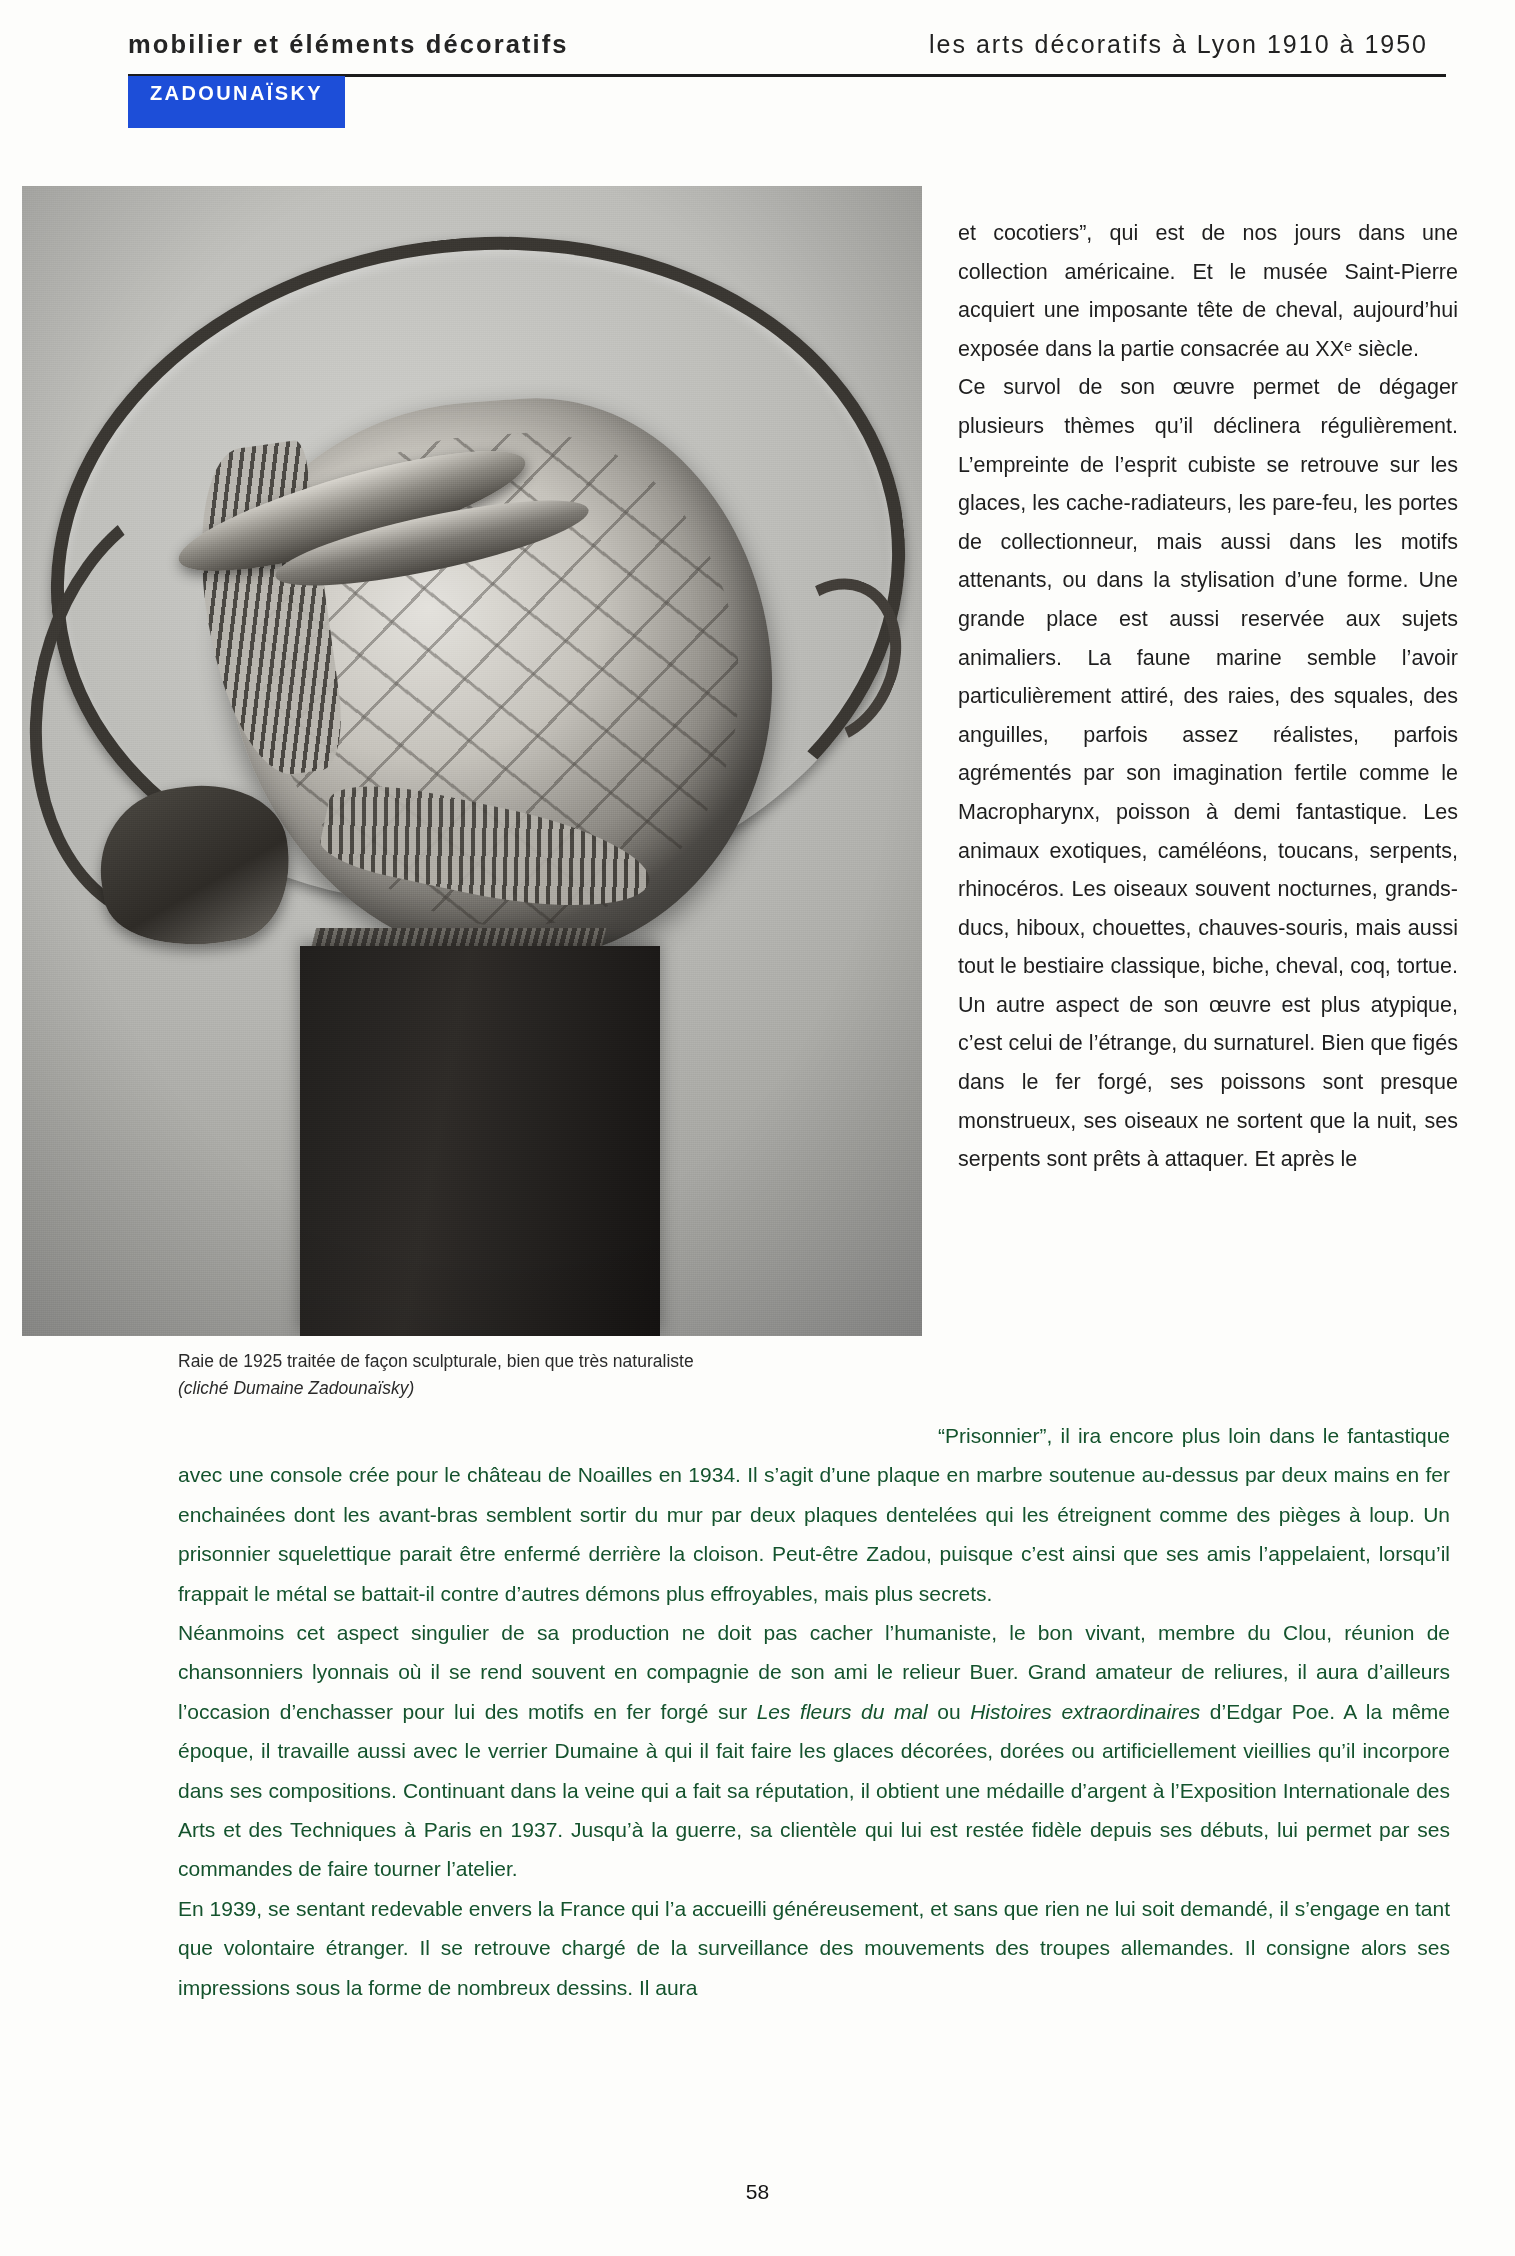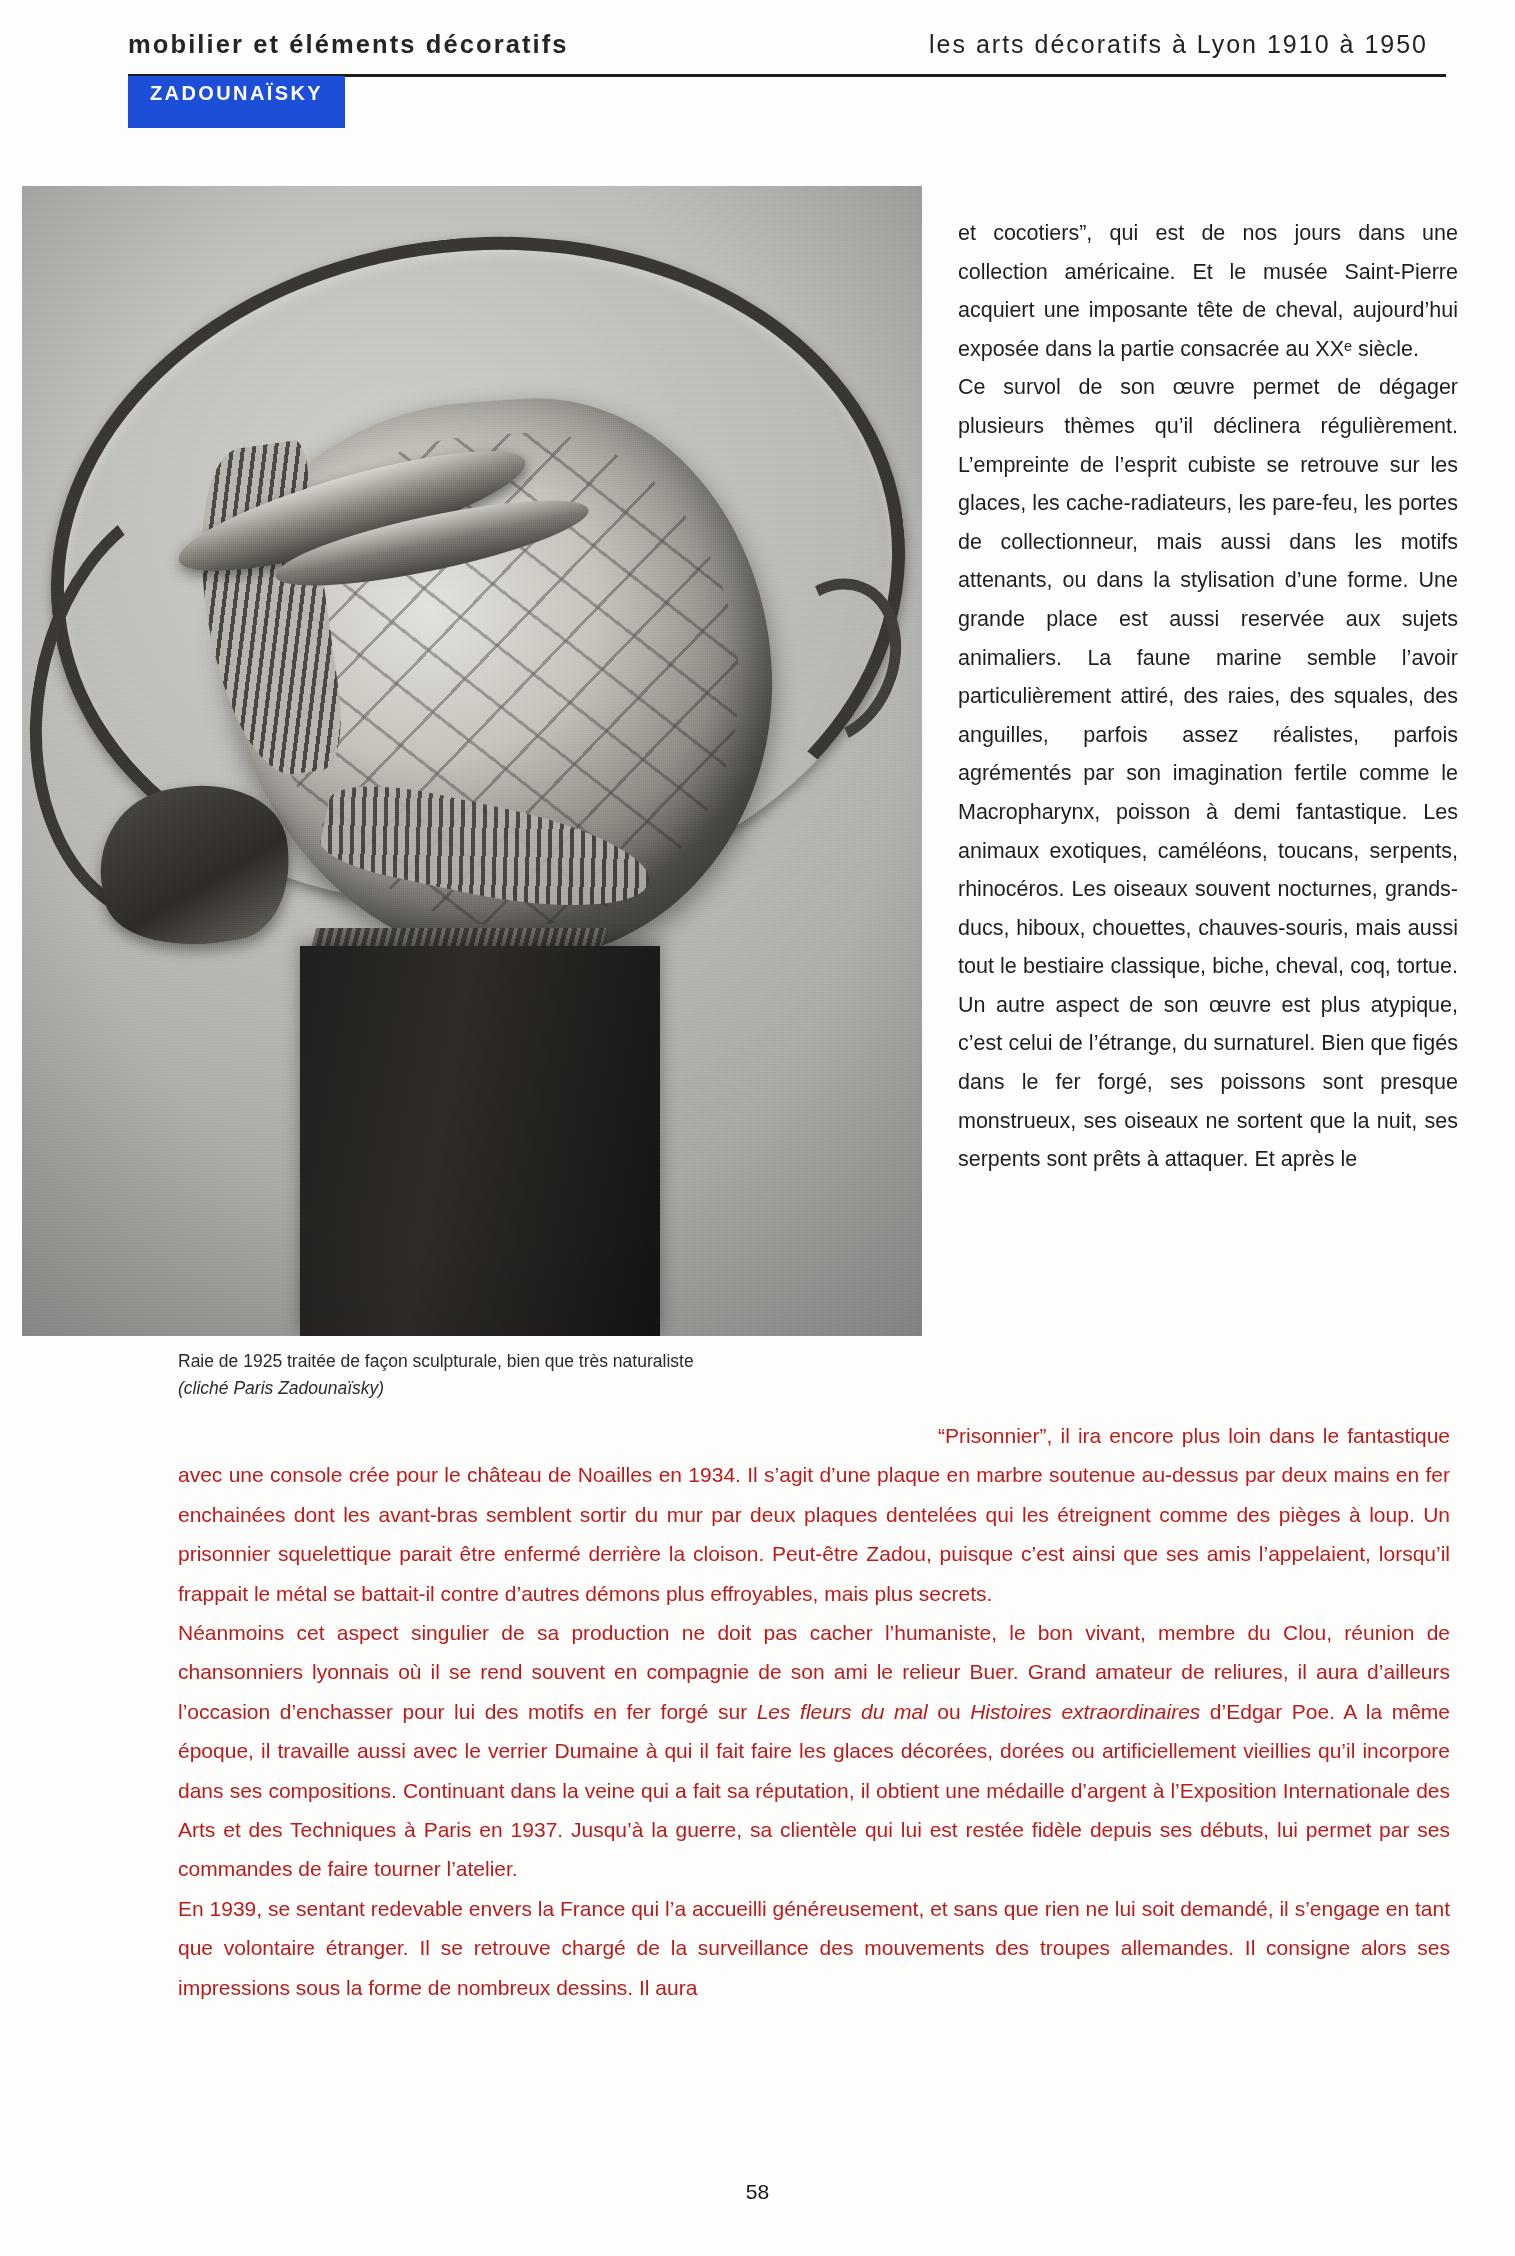--- a/index.html
+++ b/index.html
@@ -274,21 +274,21 @@
 
   
   .body-wide {
     position: absolute;
     left: 178px;
     top: 1416px;
     width: 1272px;
     font-size: 21px;
     line-height: 39.4px;
     text-align: justify;
-    color: #b91c1c;
+    color: #14532d;
   }
   .body-wide p {
     margin: 0;
   }
   .body-wide .indent-first {
     text-indent: 760px;
   }
   .body-wide em {
   }
 
@@ -338,21 +338,21 @@
         
       </div>
 
       <div class="photo-grain"></div>
       <div class="photo-vignette"></div>
     </div>
   </div>
 
   <div class="caption">
     <div>Raie de 1925 traitée de façon sculpturale, bien que très naturaliste</div>
-    <div class="credit">(cliché Paris Zadounaïsky)</div>
+    <div class="credit">(cliché Dumaine Zadounaïsky)</div>
   </div>
 
   <div class="right-col">
     <p>et cocotiers”, qui est de nos jours dans une collection américaine. Et le musée Saint-Pierre acquiert une imposante tête de cheval, aujourd’hui exposée dans la partie consacrée au XXᵉ siècle.</p>
     <p>Ce survol de son œuvre permet de dégager plusieurs thèmes qu’il déclinera régulièrement. L’empreinte de l’esprit cubiste se retrouve sur les glaces, les cache-radiateurs, les pare-feu, les portes de collectionneur, mais aussi dans les motifs attenants, ou dans la stylisation d’une forme. Une grande place est aussi reservée aux sujets animaliers. La faune marine semble l’avoir particulièrement attiré, des raies, des squales, des anguilles, parfois assez réalistes, parfois agrémentés par son imagination fertile comme le Macropharynx, poisson à demi fantastique. Les animaux exotiques, caméléons, toucans, serpents, rhinocéros. Les oiseaux souvent nocturnes, grands-ducs, hiboux, chouettes, chauves-souris, mais aussi tout le bestiaire classique, biche, cheval, coq, tortue. Un autre aspect de son œuvre est plus atypique, c’est celui de l’étrange, du surnaturel. Bien que figés dans le fer forgé, ses poissons sont presque monstrueux, ses oiseaux ne sortent que la nuit, ses serpents sont prêts à attaquer. Et après le</p>
   </div>
 
   <div class="body-wide">
     <p class="indent-first">“Prisonnier”, il ira encore plus loin dans le fantastique avec une console crée pour le château de Noailles en 1934. Il s’agit d’une plaque en marbre soutenue au-dessus par deux mains en fer enchainées dont les avant-bras semblent sortir du mur par deux plaques dentelées qui les étreignent comme des pièges à loup. Un prisonnier squelettique parait être enfermé derrière la cloison. Peut-être Zadou, puisque c’est ainsi que ses amis l’appelaient, lorsqu’il frappait le métal se battait-il contre d’autres démons plus effroyables, mais plus secrets.</p>
     <p><span>Néanmoins cet aspect singulier de sa production ne doit pas cacher l’humaniste, le bon vivant, membre du Clou, réunion de chansonniers lyonnais où il se rend souvent en compagnie de son ami le relieur Buer. Grand amateur de reliures, il aura d’ailleurs l’occasion d’enchasser pour lui des motifs en fer forgé sur </span><em>Les fleurs du mal</em><span> ou </span><em>Histoires extraordinaires</em><span> d’Edgar Poe. A la même époque, il travaille aussi avec le verrier Dumaine à qui il fait faire les glaces décorées, dorées ou artificiellement vieillies qu’il incorpore dans ses compositions. Continuant dans la veine qui a fait sa réputation, il obtient une médaille d’argent à l’Exposition Internationale des Arts et des Techniques à Paris en 1937. Jusqu’à la guerre, sa clientèle qui lui est restée fidèle depuis ses débuts, lui permet par ses commandes de faire tourner l’atelier.</span></p>

